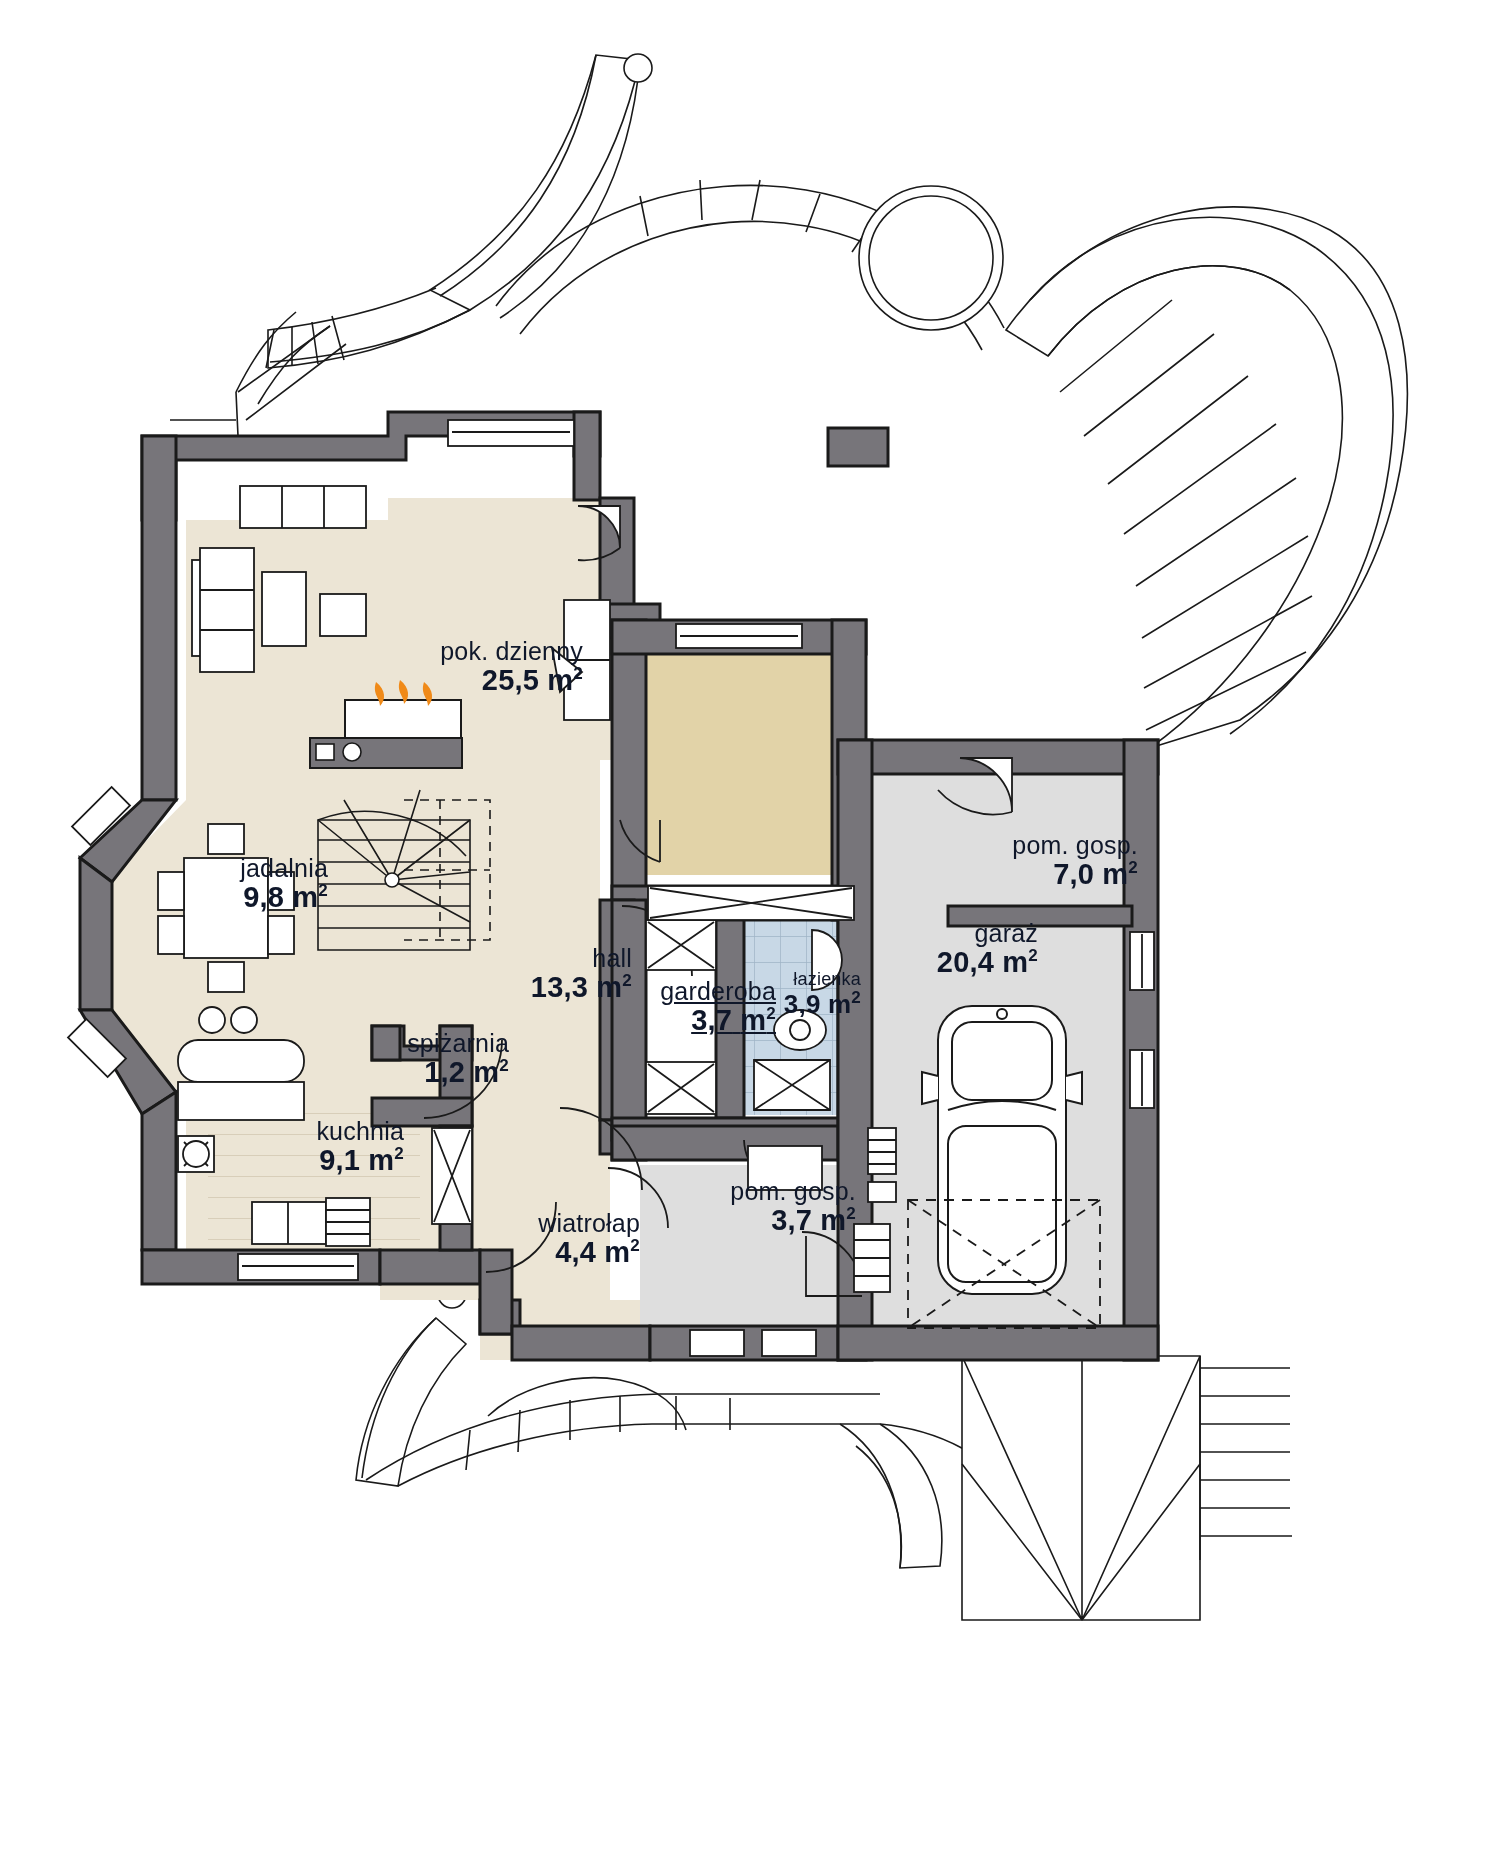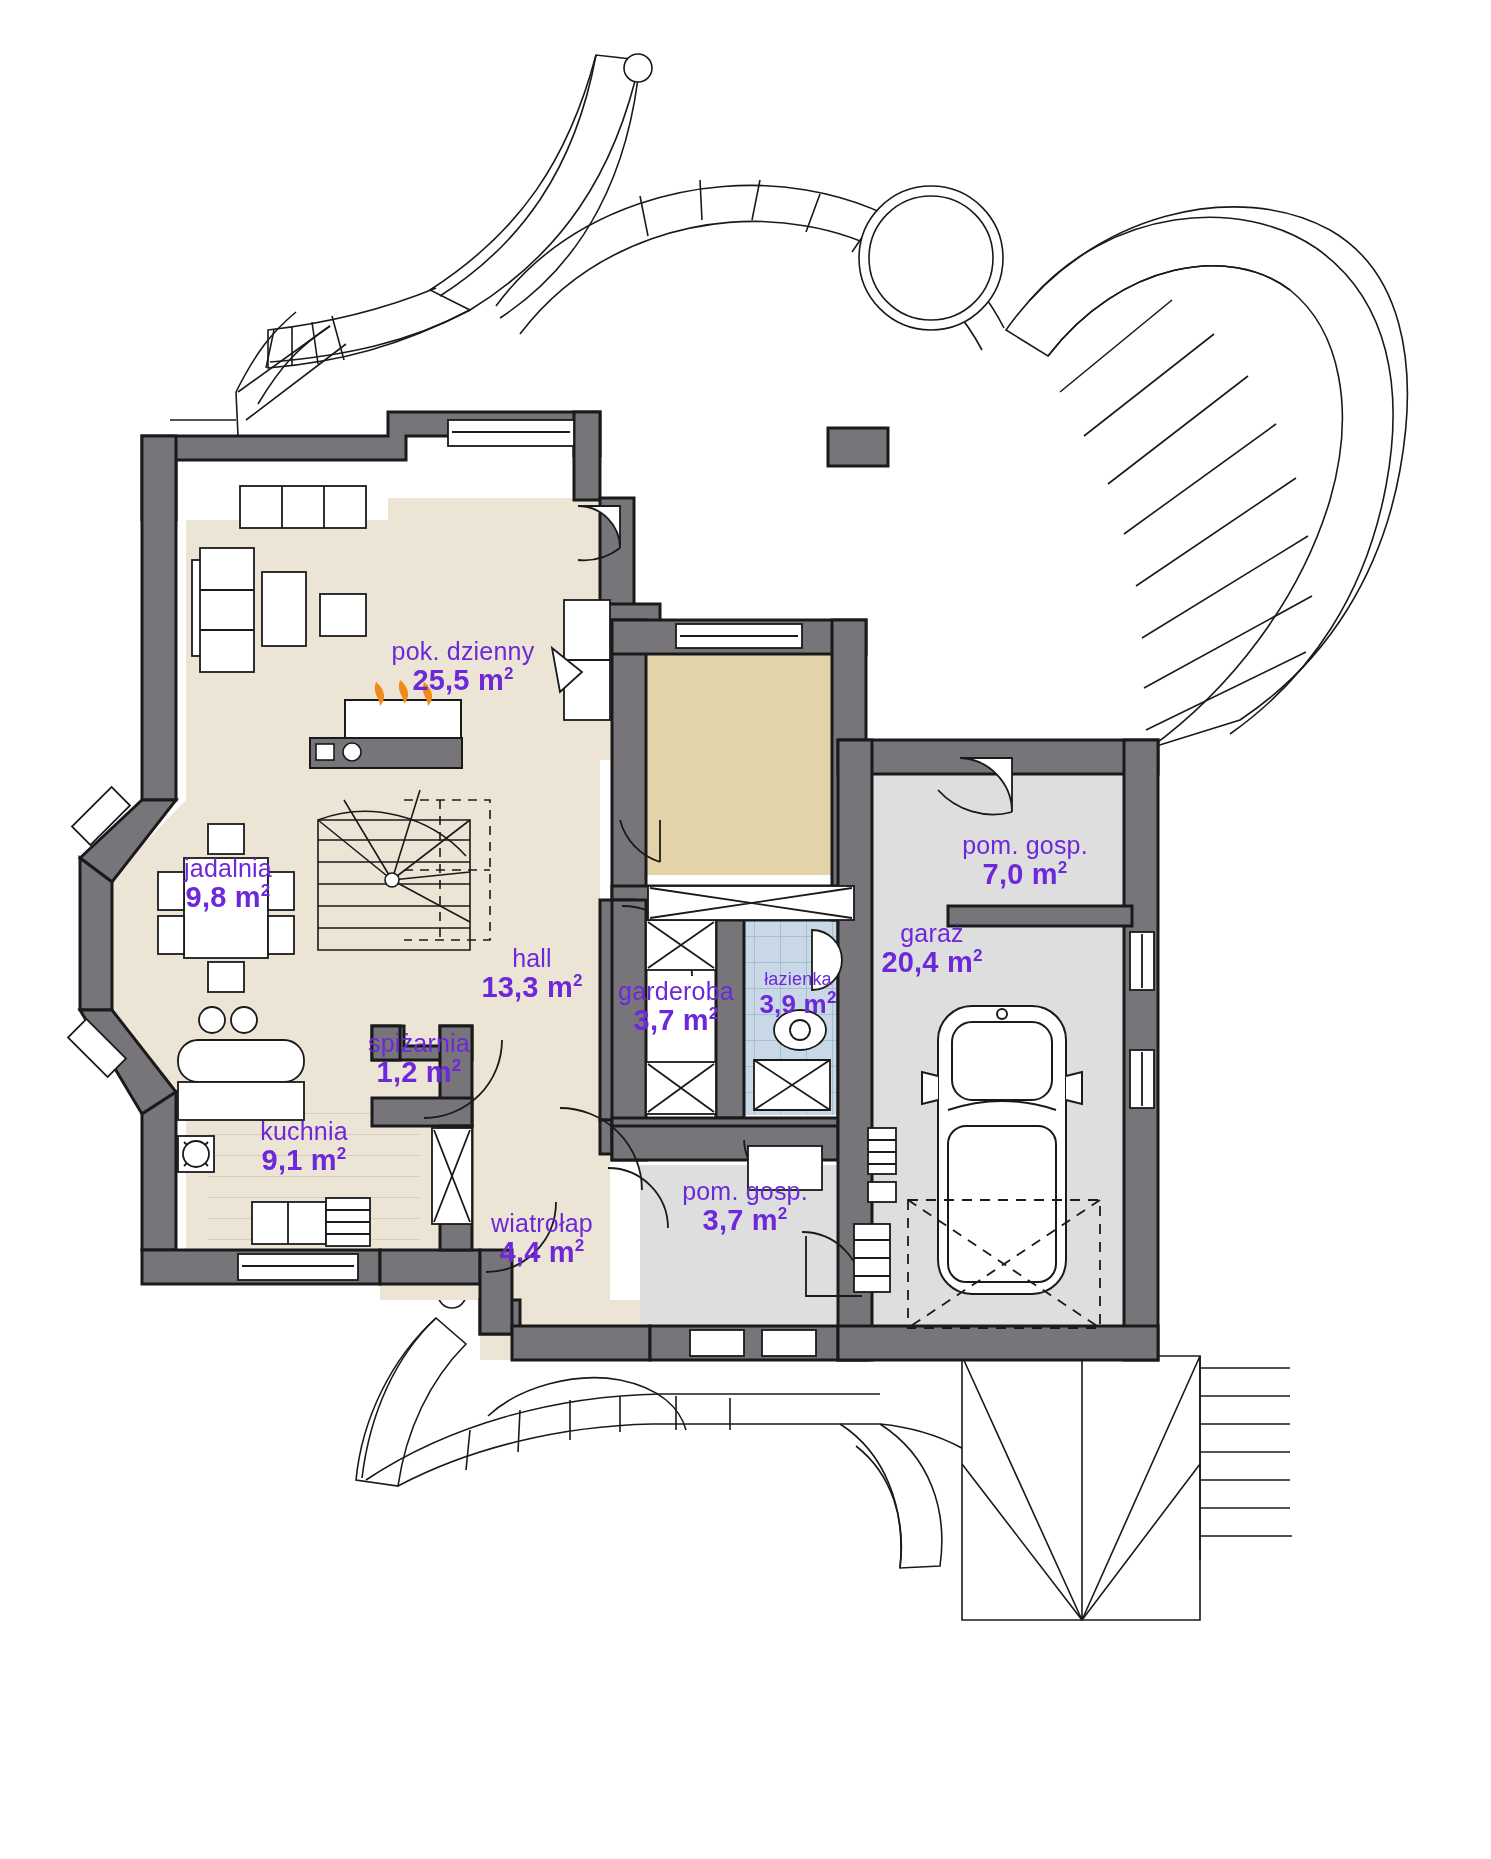--- a/index.html
+++ b/index.html
@@ -1,19 +1,19 @@
 <!DOCTYPE html>
 <html><head>
 <meta charset="utf-8">
 <style>
   html,body{margin:0;padding:0;background:#ffffff;}
   body{font-family:"Liberation Sans", sans-serif;}
   #plan{position:relative;width:1491px;height:1859px;background:#ffffff;overflow:hidden;}
   svg{display:block;}
-  .lbl{position:absolute;text-align:center;color:#6d28d9;line-height:1.06;white-space:nowrap;pointer-events:none;}
+  .lbl{position:absolute;text-align:right;color:#0f172a;line-height:1.06;white-space:nowrap;pointer-events:none;}
   .lbl .nm{font-size:25px;font-weight:400;letter-spacing:.2px;}
   .lbl .ar{font-size:29px;font-weight:bold;letter-spacing:.2px;}
   .lbl .ar sup{font-size:17px;font-weight:bold;vertical-align:super;}
 </style>
 </head>
 <body>
 
 <div id="plan">
 
 <svg width="1491" height="1859" viewBox="0 0 1491 1859">
@@ -312,21 +312,21 @@
   <div class="nm">spiżarnia</div>
   <div class="ar"><span>1,2</span> <span>m</span><sup>2</sup></div>
 </div>
 
 <div class="lbl" style="left:432px;top:945px;width:200px;">
   <div class="nm">hall</div>
   <div class="ar"><span>13,3</span> <span>m</span><sup>2</sup></div>
 </div>
 
 
-<div class="lbl" style="left:576px;top:978px;width:200px;">
+<div class="lbl" style="left:576px;top:978px;width:200px;text-decoration:underline;">
   <div class="nm">garderoba</div>
   <div class="ar"><span>3,7</span> <span>m</span><sup>2</sup></div>
 </div>
 
 <div class="lbl" style="left:735px;top:970px;width:126px;">
   <div class="nm" style="font-size:18px;">łazienka</div>
   <div class="ar" style="font-size:26px;"><span>3,9</span> <span>m</span><sup>2</sup></div>
 </div>
 
 <div class="lbl" style="left:444px;top:1178px;width:196px;margin-top:32px;">

